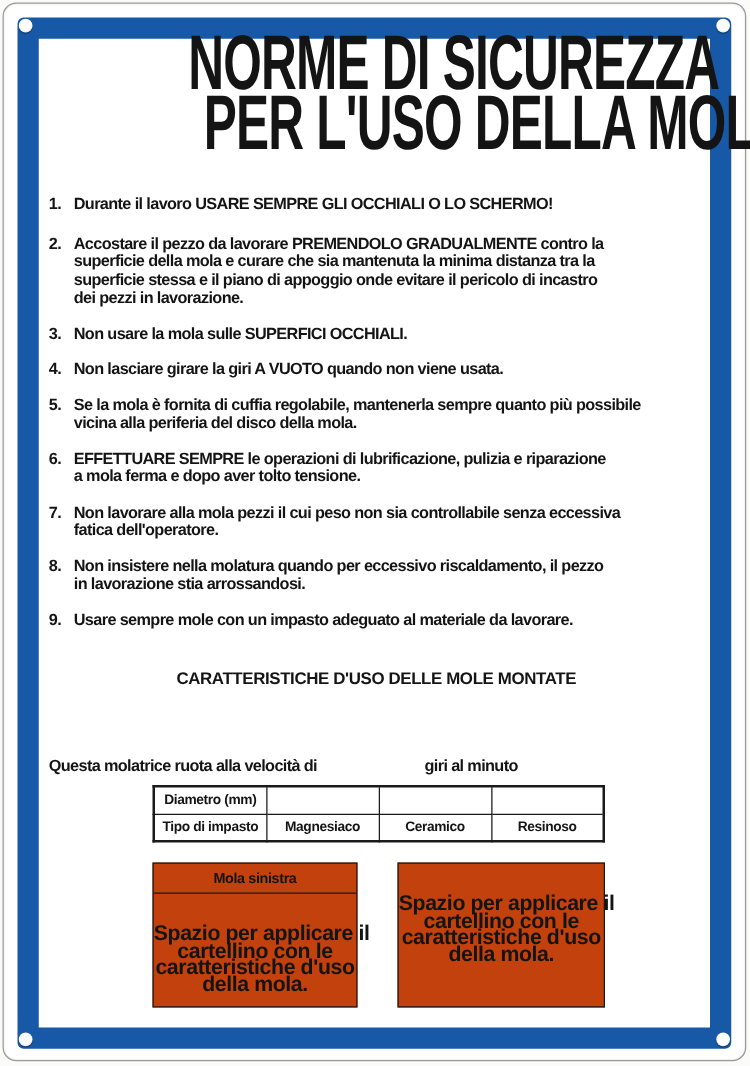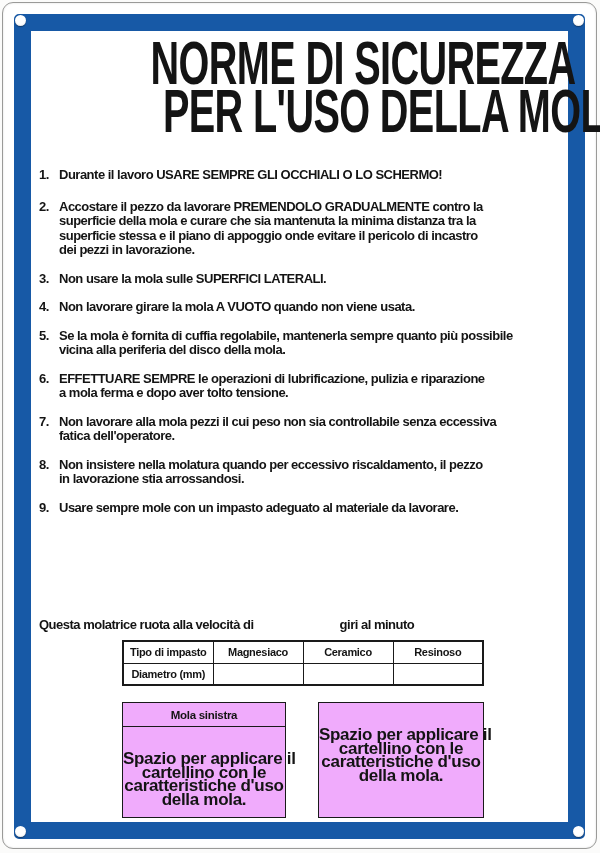--- a/index.html
+++ b/index.html
@@ -31,21 +31,21 @@
     background: #ffffff; border-radius: 50%;
     box-shadow: 0 1px 1px rgba(0,0,0,0.35), inset 0 -1px 1px rgba(0,0,0,0.08);
     z-index: 5;
   }
   .hole.tl { left: 12px;  top: 12px; }
   .hole.tr { right: 12px; top: 12px; }
   .hole.bl { left: 12px;  bottom: 11px; }
   .hole.br { right: 12px; bottom: 11px; }
 
   
-  .content { position: absolute; left: 28px; top: 28px; width: 540px; height: 795px; text-decoration: underline; }
+  .content { position: absolute; left: 28px; top: 16px; width: 540px; height: 795px; text-decoration: underline; }
 
   
   .title { position: absolute; left: 0; top: 8px; width: 540px; text-align: center; }
   .title-line { display: block; line-height: 48px; height: 48px; white-space: nowrap; }
   .title-line > span {
     display: inline-block;
     font-size: 62px; font-weight: 700; letter-spacing: -1px;
     transform: scaleX(0.64); transform-origin: 50% 80%;
   }
 
@@ -73,21 +73,21 @@
   }
   .mole-table td {
     border: 1.5px solid #1a1a1a;
     height: 22px; text-align: center; vertical-align: middle;
     font-size: 11px; font-weight: 700; letter-spacing: -0.3px; white-space: nowrap;
   }
 
   
   .label-box {
     position: absolute; top: 671px; height: 116px;
-    border: 1.5px solid #1a1a1a; background: #f0abfc;
+    border: 1.5px solid #1a1a1a; background: #c2410c;
   }
   .label-box.left  { left: 91px;  width: 164px; }
   .label-box.right { left: 287px; width: 166px; }
   .label-box-title {
     height: 24px; border-bottom: 1.5px solid #1a1a1a;
     display: flex; align-items: center; justify-content: center;
     font-size: 11.5px; font-weight: 700; letter-spacing: -0.3px;
   }
   .label-box-body {
     padding-top: 25px; text-align: center;
@@ -122,25 +122,25 @@
         </div>
         <div class="rule">
           <span class="rule-num">2.</span>
           <span class="rule-text">Accostare il pezzo da lavorare PREMENDOLO GRADUALMENTE contro la
 superficie della mola e curare che sia mantenuta la minima distanza tra la
 superficie stessa e il piano di appoggio onde evitare il pericolo di incastro
 dei pezzi in lavorazione.</span>
         </div>
         <div class="rule">
           <span class="rule-num">3.</span>
-          <span class="rule-text">Non usare la mola sulle SUPERFICI LATERALI.</span>
+          <span class="rule-text">Non usare la mola sulle SUPERFICI OCCHIALI.</span>
         </div>
         <div class="rule">
           <span class="rule-num">4.</span>
-          <span class="rule-text">Non lavorare girare la mola A VUOTO quando non viene usata.</span>
+          <span class="rule-text">Non lasciare girare la giri A VUOTO quando non viene usata.</span>
         </div>
         <div class="rule">
           <span class="rule-num">5.</span>
           <span class="rule-text">Se la mola è fornita di cuffia regolabile, mantenerla sempre quanto più possibile
 vicina alla periferia del disco della mola.</span>
         </div>
         <div class="rule">
           <span class="rule-num">6.</span>
           <span class="rule-text">EFFETTUARE SEMPRE le operazioni di lubrificazione, pulizia e riparazione
 a mola ferma e dopo aver tolto tensione.</span>
@@ -154,40 +154,41 @@
           <span class="rule-num">8.</span>
           <span class="rule-text">Non insistere nella molatura quando per eccessivo riscaldamento, il pezzo
 in lavorazione stia arrossandosi.</span>
         </div>
         <div class="rule">
           <span class="rule-num">9.</span>
           <span class="rule-text">Usare sempre mole con un impasto adeguato al materiale da lavorare.</span>
         </div>
       </div>
 
+      <div class="sec-heading">CARATTERISTICHE D'USO DELLE MOLE MONTATE</div>
 
       <div class="speed-line">
         <span>Questa molatrice ruota alla velocità di</span><span class="speed-blank"></span><span>giri al minuto</span>
       </div>
 
 
       <table class="mole-table">
         <tbody>
+          <tr>
+            <td>Diametro (mm)</td>
+            <td></td>
+            <td></td>
+            <td></td>
+          </tr>
           <tr>
             <td>Tipo di impasto</td>
             <td>Magnesiaco</td>
             <td>Ceramico</td>
             <td>Resinoso</td>
           </tr>
-          <tr>
-            <td>Diametro (mm)</td>
-            <td></td>
-            <td></td>
-            <td></td>
-          </tr>
         </tbody>
       </table>
 
       <div class="label-box left">
         <div class="label-box-title">Mola sinistra</div>
         <div class="label-box-body">Spazio per applicare il
 cartellino con le
 caratteristiche d'uso
 della mola.</div>
       </div>

